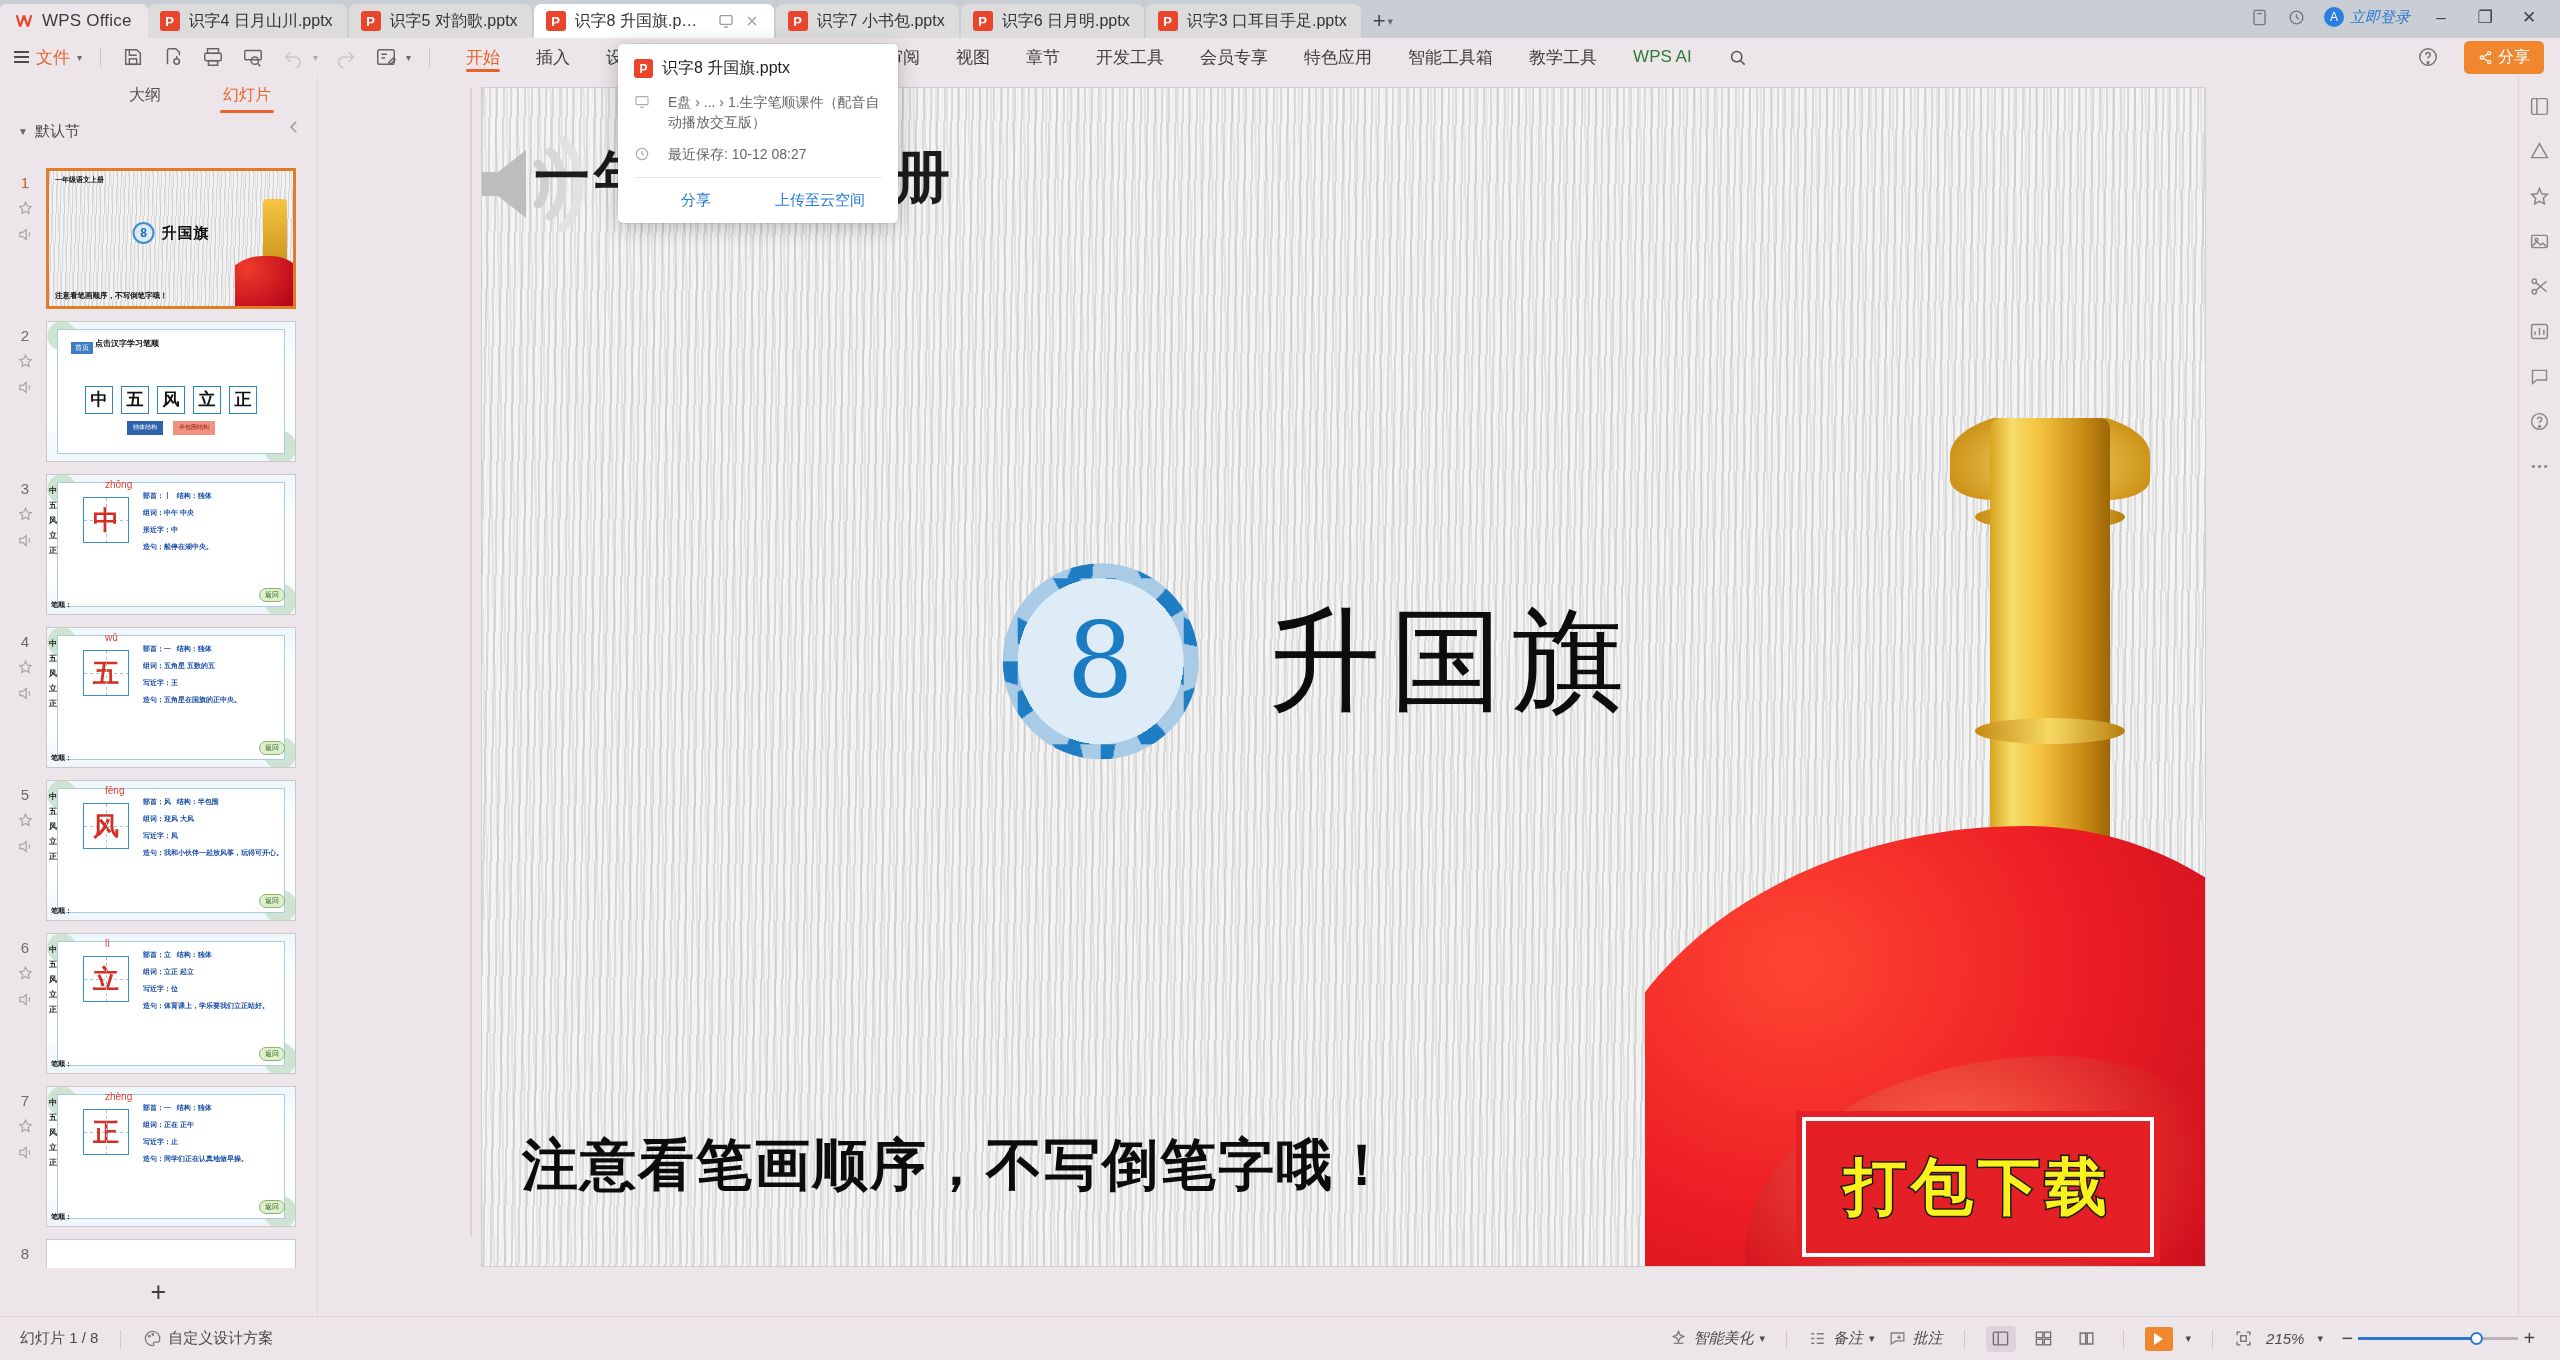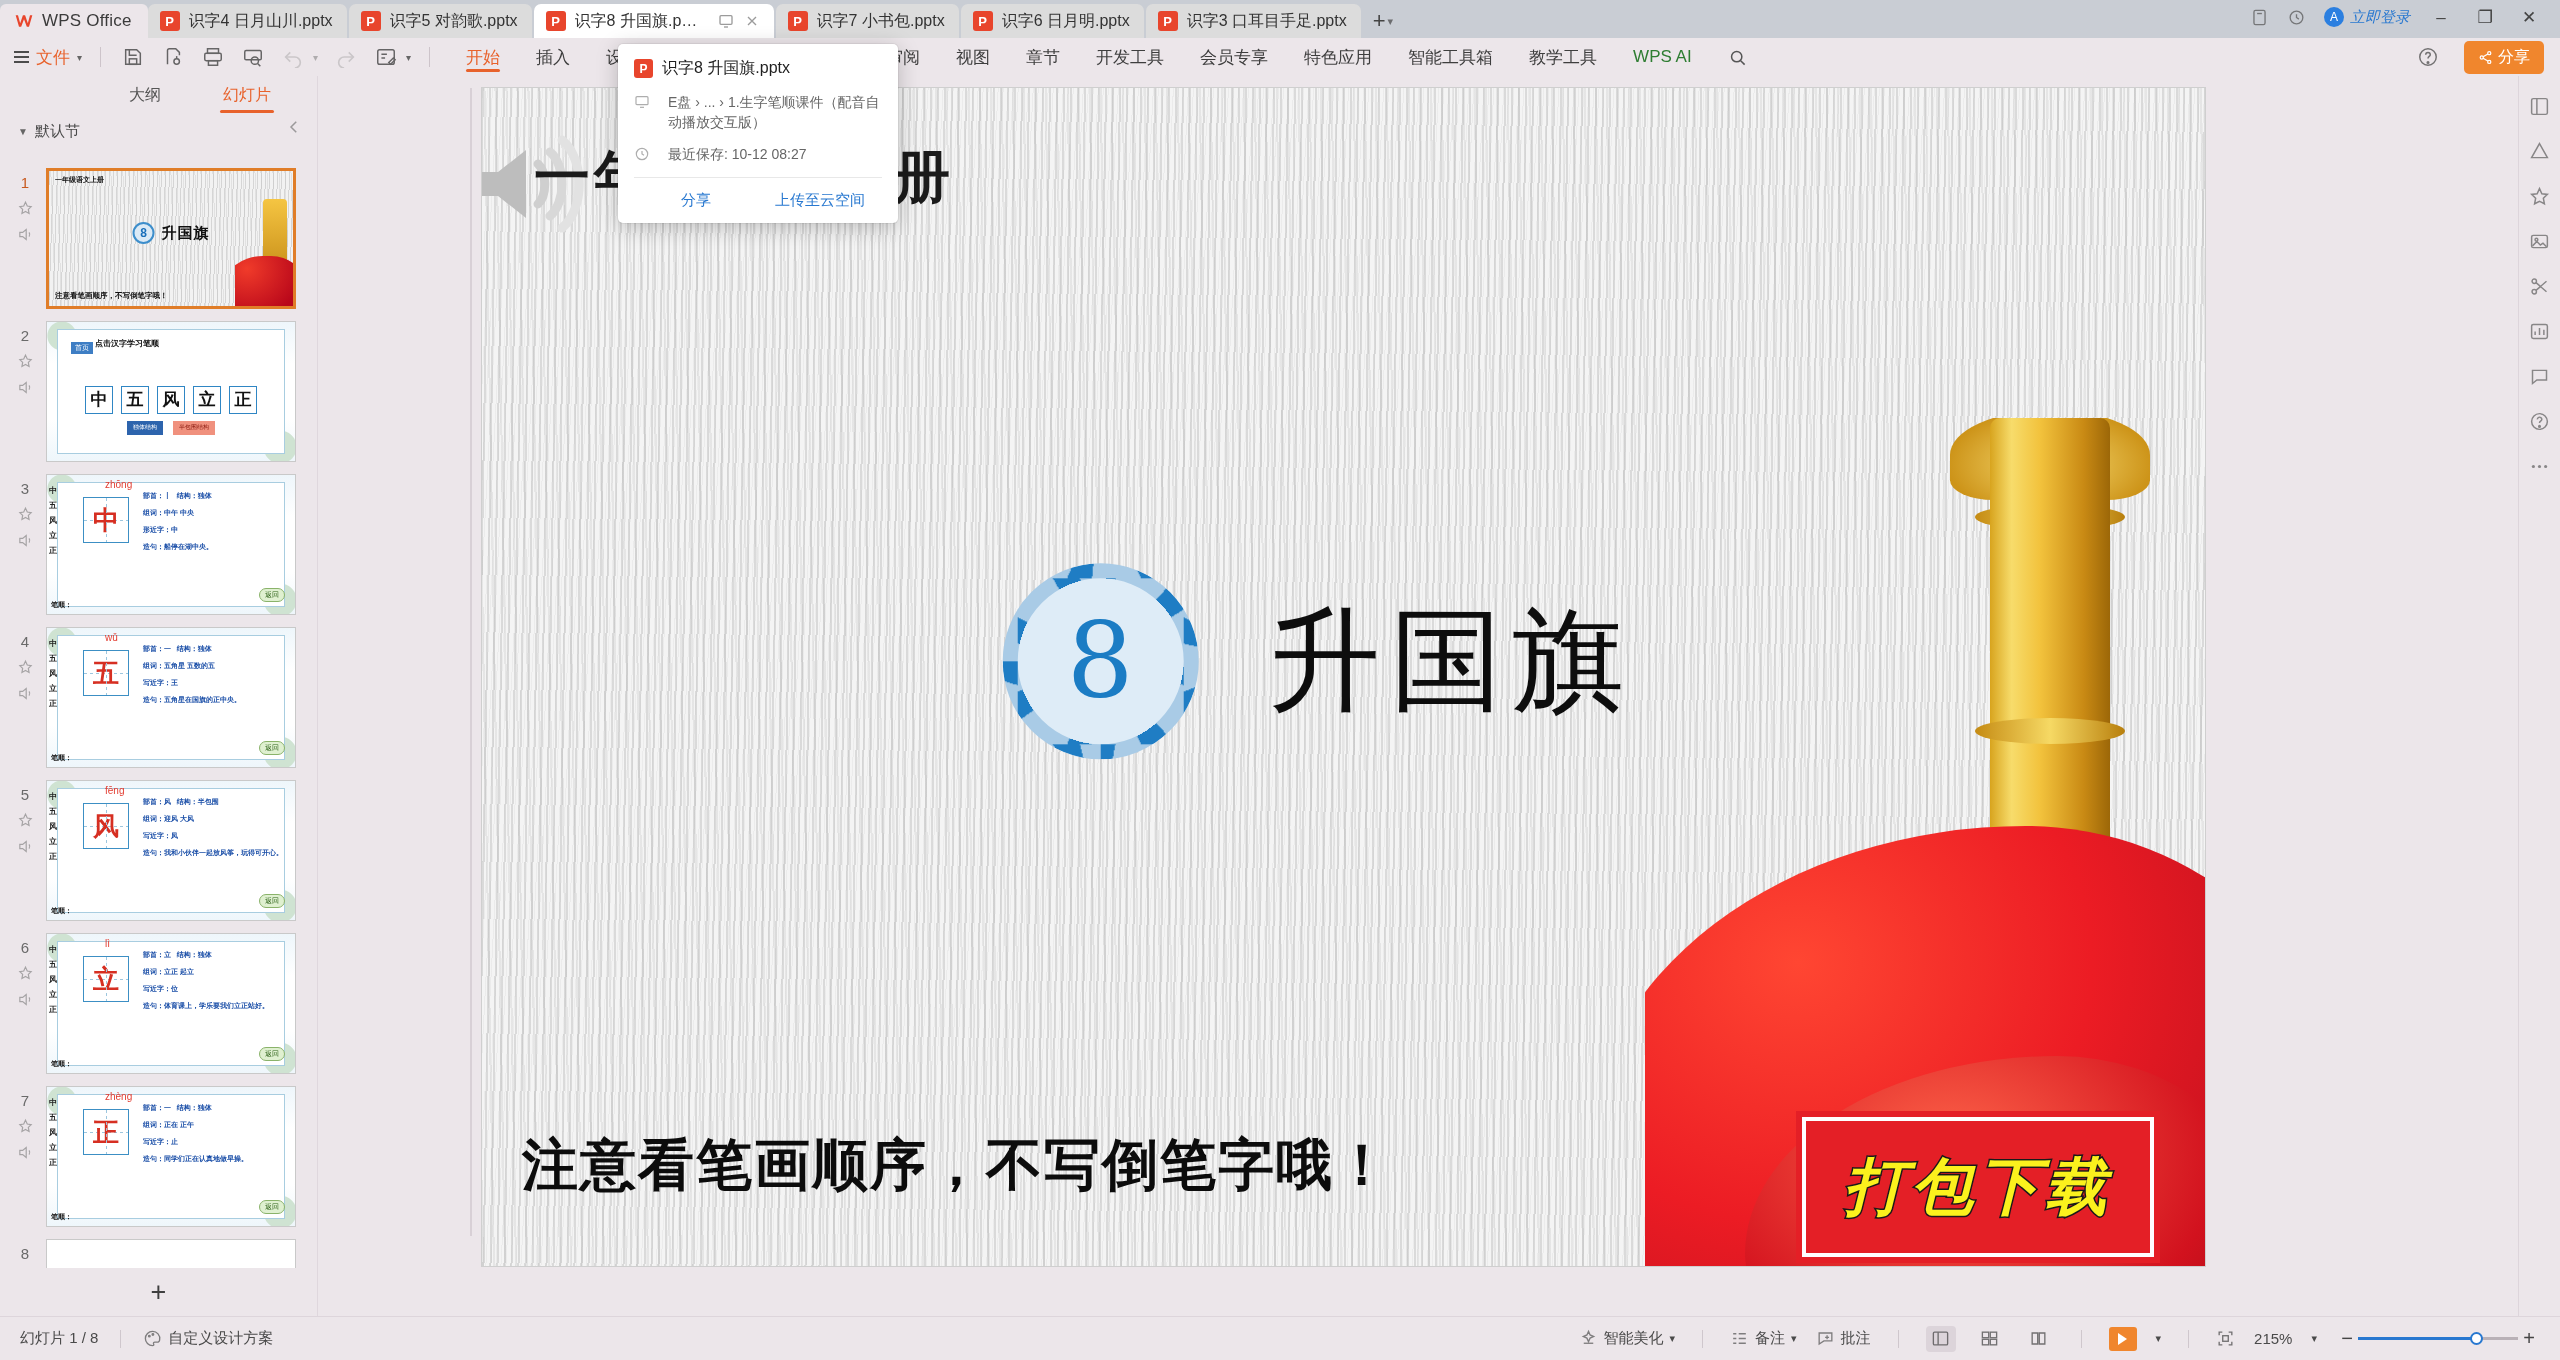--- a/index.html
+++ b/index.html
@@ -293,21 +293,20 @@
 
   .download-stamp {
     position: absolute; right: 62px; bottom: 20px; width: 330px; height: 118px;
     background: #e41f26; display: flex; align-items: center; justify-content: center;
     box-shadow: 0 0 0 7px #e41f26, 0 0 0 11px #fff, 0 0 0 17px #e41f26;
   }
   .download-stamp span {
     font-size: 62px; color: #fbf11d; font-weight: bold; letter-spacing: 5px;
     -webkit-text-stroke: 3px #1a1a1a;
     paint-order: stroke fill;
-    font-style: italic;
   }
 
   .notes {
     position: absolute; left: 164px; right: 8px; bottom: 4px; height: 72px;
     background: #ece6ea; border-top: 1px solid #ddd5db;
     display: flex; align-items: flex-start; padding: 14px 18px;
   }
   .notes span { font-size: 15px; color: #9a9a9a; }
   .vsplit {
     position: absolute; left: 150px; top: 12px; bottom: 80px; width: 6px;
@@ -328,21 +327,21 @@
 
   
   .statusbar {
     position: absolute; left: 0; bottom: 0; width: 2560px; height: 44px;
     background: #ece6ea; border-top: 1px solid #ddd5db;
     display: flex; align-items: center; padding: 0 20px;
   }
   .sb-left { display: flex; align-items: center; gap: 14px; }
   .sb-txt { font-size: 15px; color: #4a4a4a; }
   .sb-sep { width: 1px; height: 18px; background: #cfc7cd; margin: 0 8px; }
-  .sb-right { margin-left: auto; display: flex; align-items: center; gap: 19px; }
+  .sb-right { margin-left: auto; display: flex; align-items: center; gap: 13px; font-style: italic; }
   .sbi { width: 19px; height: 19px; opacity: .72; display:block; }
   .sb-chip { display: flex; align-items: center; gap: 6px; }
   .viewbox {
     width: 30px; height: 26px; border-radius: 4px;
     display: flex; align-items: center; justify-content: center;
   }
   .viewbox.act { background: #dcd4da; }
   .playbtn {
     width: 28px; height: 24px; background: #f0862d; border-radius: 3px;
     display: flex; align-items: center; justify-content: center;

